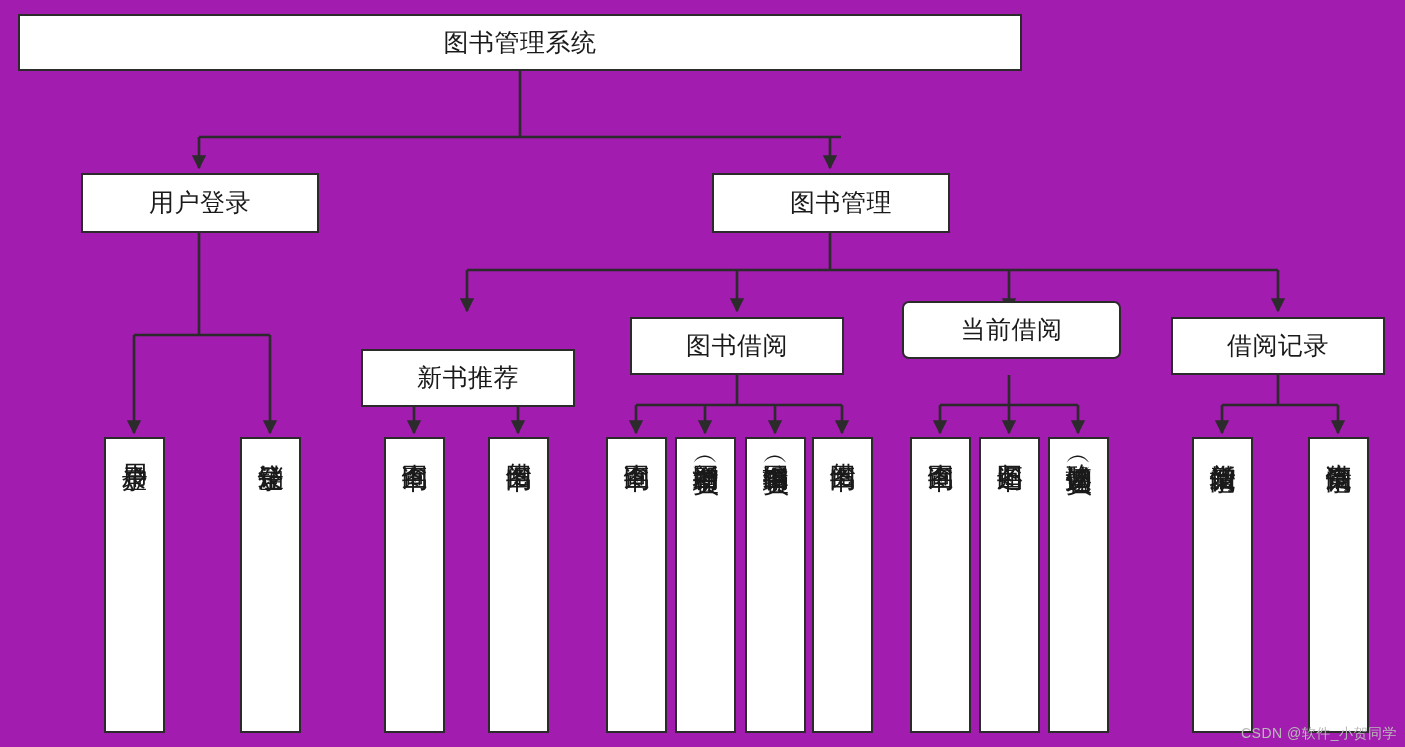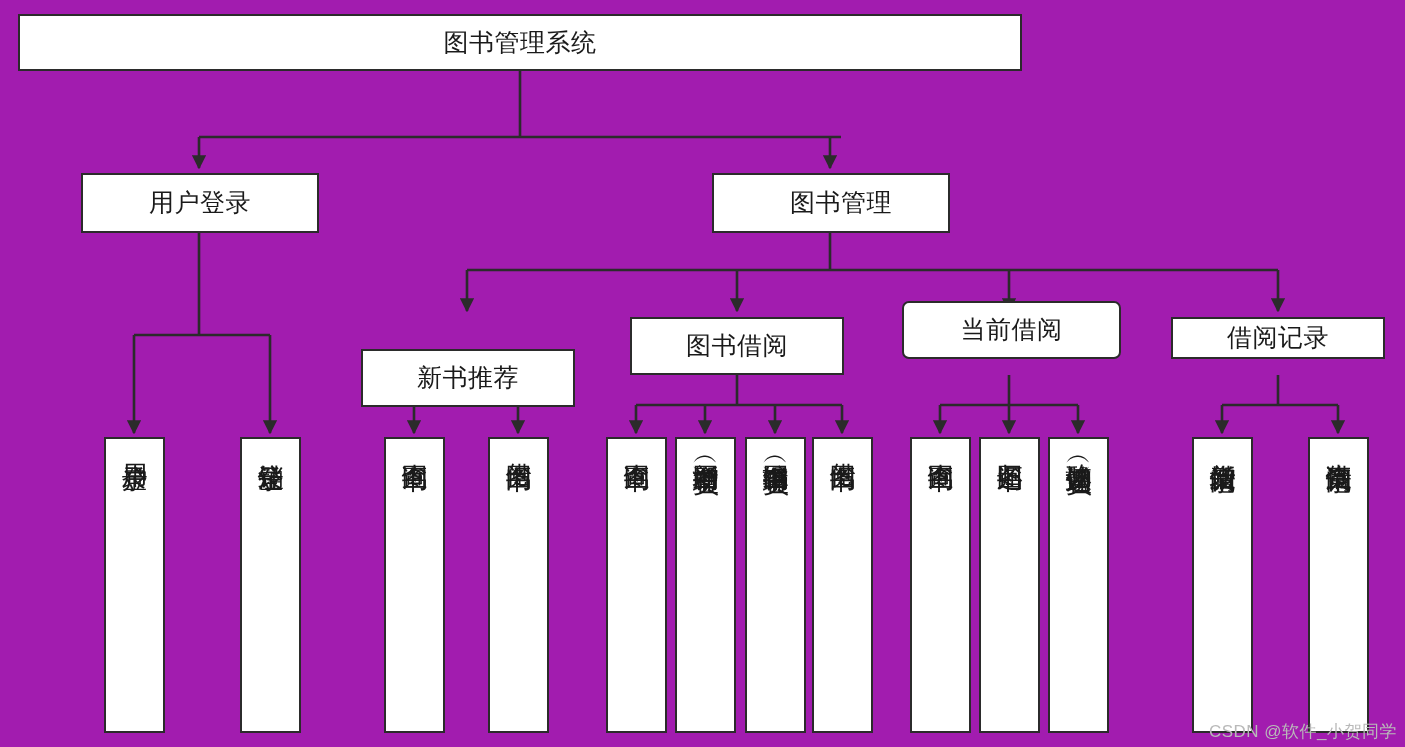--- a/index.html
+++ b/index.html
@@ -66,21 +66,21 @@
     align-items: center;
     justify-content: flex-start;
   }
   .node.v.tall .label {
     align-items: flex-start;
   }
   .watermark {
     position: absolute;
     right: 8px;
     bottom: 4px;
-    font-size: 17px;
+    font-size: 14px;
     color: #b9b9b9;
     white-space: nowrap;
     letter-spacing: 0.5px;
   }
 </style>
 </head>
 <body>
 
 <div id="canvas">
 
@@ -147,21 +147,21 @@
 
   <div class="node h" style="left:361px; top:317px; width:214px; height:58px;margin-top:32px;">
     <span class="label">新书推荐</span>
   </div>
   <div class="node h" style="left:630px; top:317px; width:214px; height:58px;font-family:Liberation Serif, serif;">
     <span class="label">图书借阅</span>
   </div>
   <div class="node h" style="left:902px; top:301px; width:219px; height:58px;border-radius:7px;">
     <span class="label">当前借阅</span>
   </div>
-  <div class="node h" style="left:1171px; top:317px; width:214px; height:42px;">
+  <div class="node h" style="left:1171px; top:317px; width:214px; height:58px;">
     <span class="label">借阅记录</span>
   </div>
 
   <div class="node v" style="left:104px; top:437px; width:61px; height:296px;">
     <span class="label">用户登录</span>
   </div>
   <div class="node v" style="left:240px; top:437px; width:61px; height:296px;">
     <span class="label">注销登录</span>
   </div>
 

